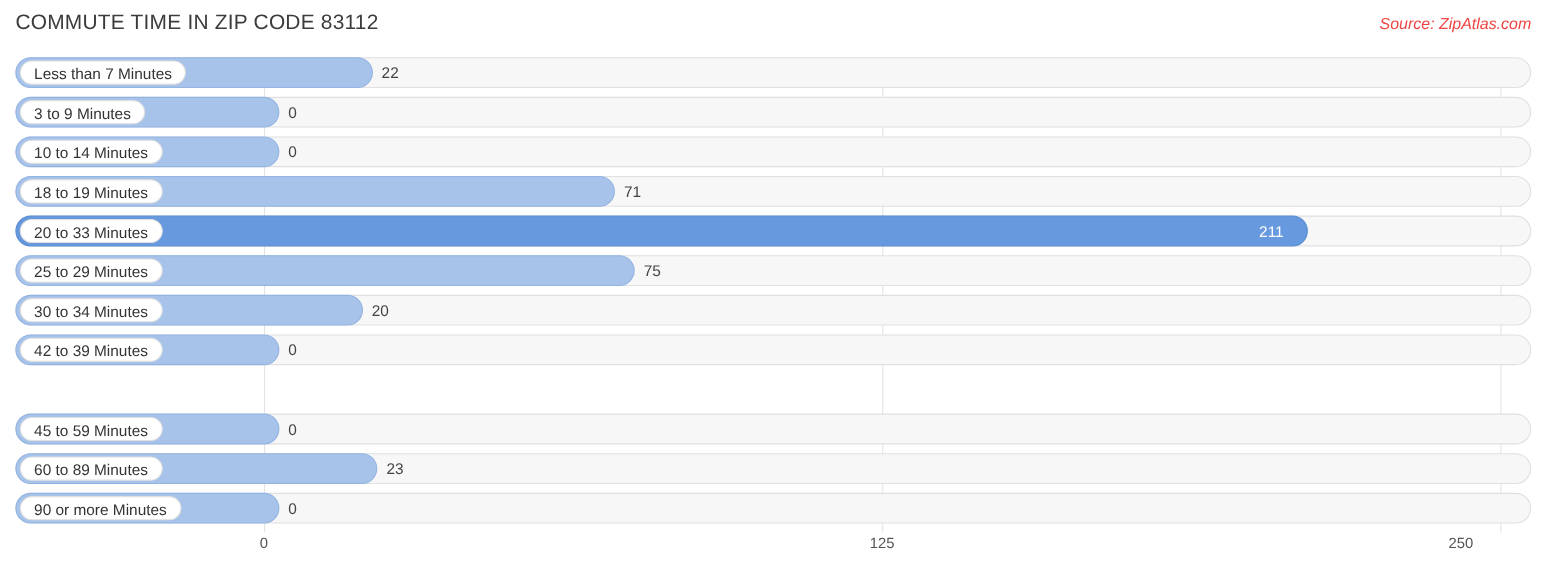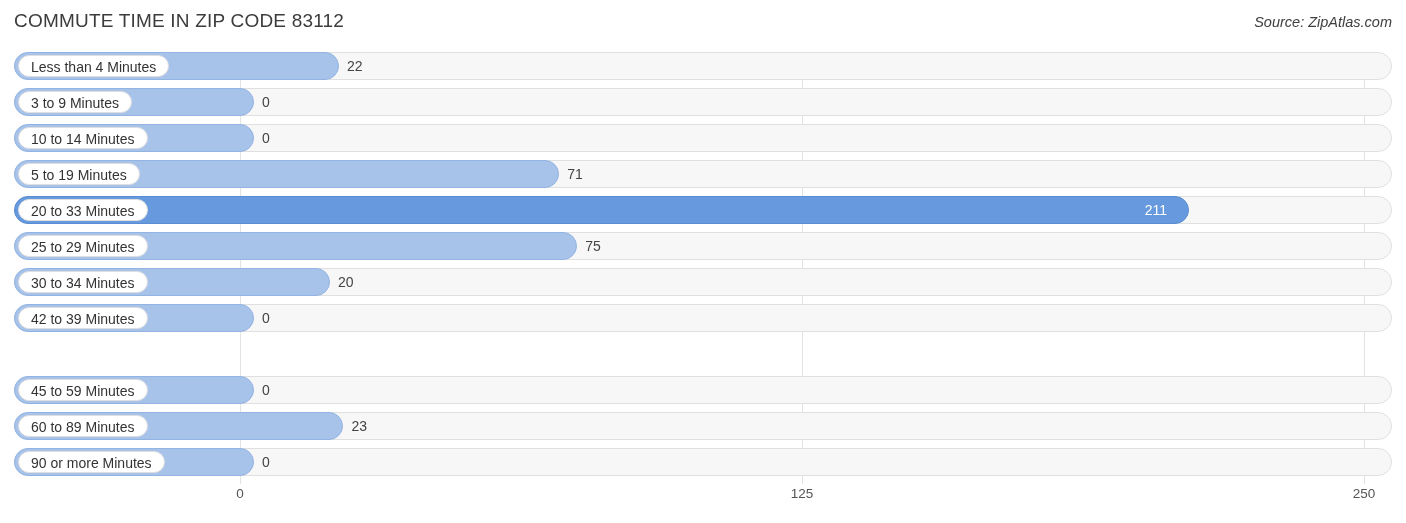--- a/index.html
+++ b/index.html
@@ -35,21 +35,21 @@
     color: #3c3c3c;
     letter-spacing: 0.2px;
     white-space: nowrap;
   }
   .source {
     position: absolute;
     right: 0;
     top: 4px;
     font-size: 14.5px;
     font-style: italic;
-    color: #404040;
+    color: #ef4444;
     white-space: nowrap;
   }
   .plot {
     position: absolute;
     left: 14px;
     top: 52px;
     width: 1378px;
     height: 432px;
   }
   .gridline {
@@ -152,39 +152,39 @@
   </div>
 
   <div class="plot">
     <div class="gridline" style="left:226px;"></div>
     <div class="gridline" style="left:788px;"></div>
     <div class="gridline" style="left:1350px;"></div>
     <div class="rows" id="rows">
         <div class="row" style="top: 0px;">
           <div class="track"></div>
           <div class="bar" style="width: 324.912px;"></div>
-          <div class="pill">Less than 4 Minutes</div>
+          <div class="pill">Less than 7 Minutes</div>
           <div class="value" style="left: 332.912px;">22</div>
         </div>
         <div class="row" style="top: 36px;">
           <div class="track"></div>
           <div class="bar" style="width: 240px;"></div>
           <div class="pill">3 to 9 Minutes</div>
           <div class="value" style="left: 248px;">0</div>
         </div>
         <div class="row" style="top: 72px;">
           <div class="track"></div>
           <div class="bar" style="width: 240px;"></div>
           <div class="pill">10 to 14 Minutes</div>
           <div class="value" style="left: 248px;">0</div>
         </div>
         <div class="row" style="top: 108px;">
           <div class="track"></div>
           <div class="bar" style="width: 545.216px;"></div>
-          <div class="pill">5 to 19 Minutes</div>
+          <div class="pill">18 to 19 Minutes</div>
           <div class="value" style="left: 553.216px; text-align: right;">71</div>
         </div>
         <div class="row" style="top: 144px;">
           <div class="track"></div>
           <div class="bar highlight" style="width: 1174.66px;"></div>
           <div class="pill">20 to 33 Minutes</div>
           <div class="value inside" style="left: 1130.66px;">211</div>
         </div>
         <div class="row" style="top: 180px;">
           <div class="track"></div>
@@ -221,16 +221,16 @@
           <div class="bar" style="width: 240px;"></div>
           <div class="pill">90 or more Minutes</div>
           <div class="value" style="left: 248px;">0</div>
         </div>
       </div>
   </div>
 
   <div class="axis" id="axis">
       <div class="tick" style="left: 226px;">0</div>
       <div class="tick" style="left: 788px;">125</div>
-      <div class="tick" style="left: 1350px;">250</div>
+      <div class="tick" style="left: 1314px;">250</div>
     </div>
 
 </div>
 
 </body></html>

